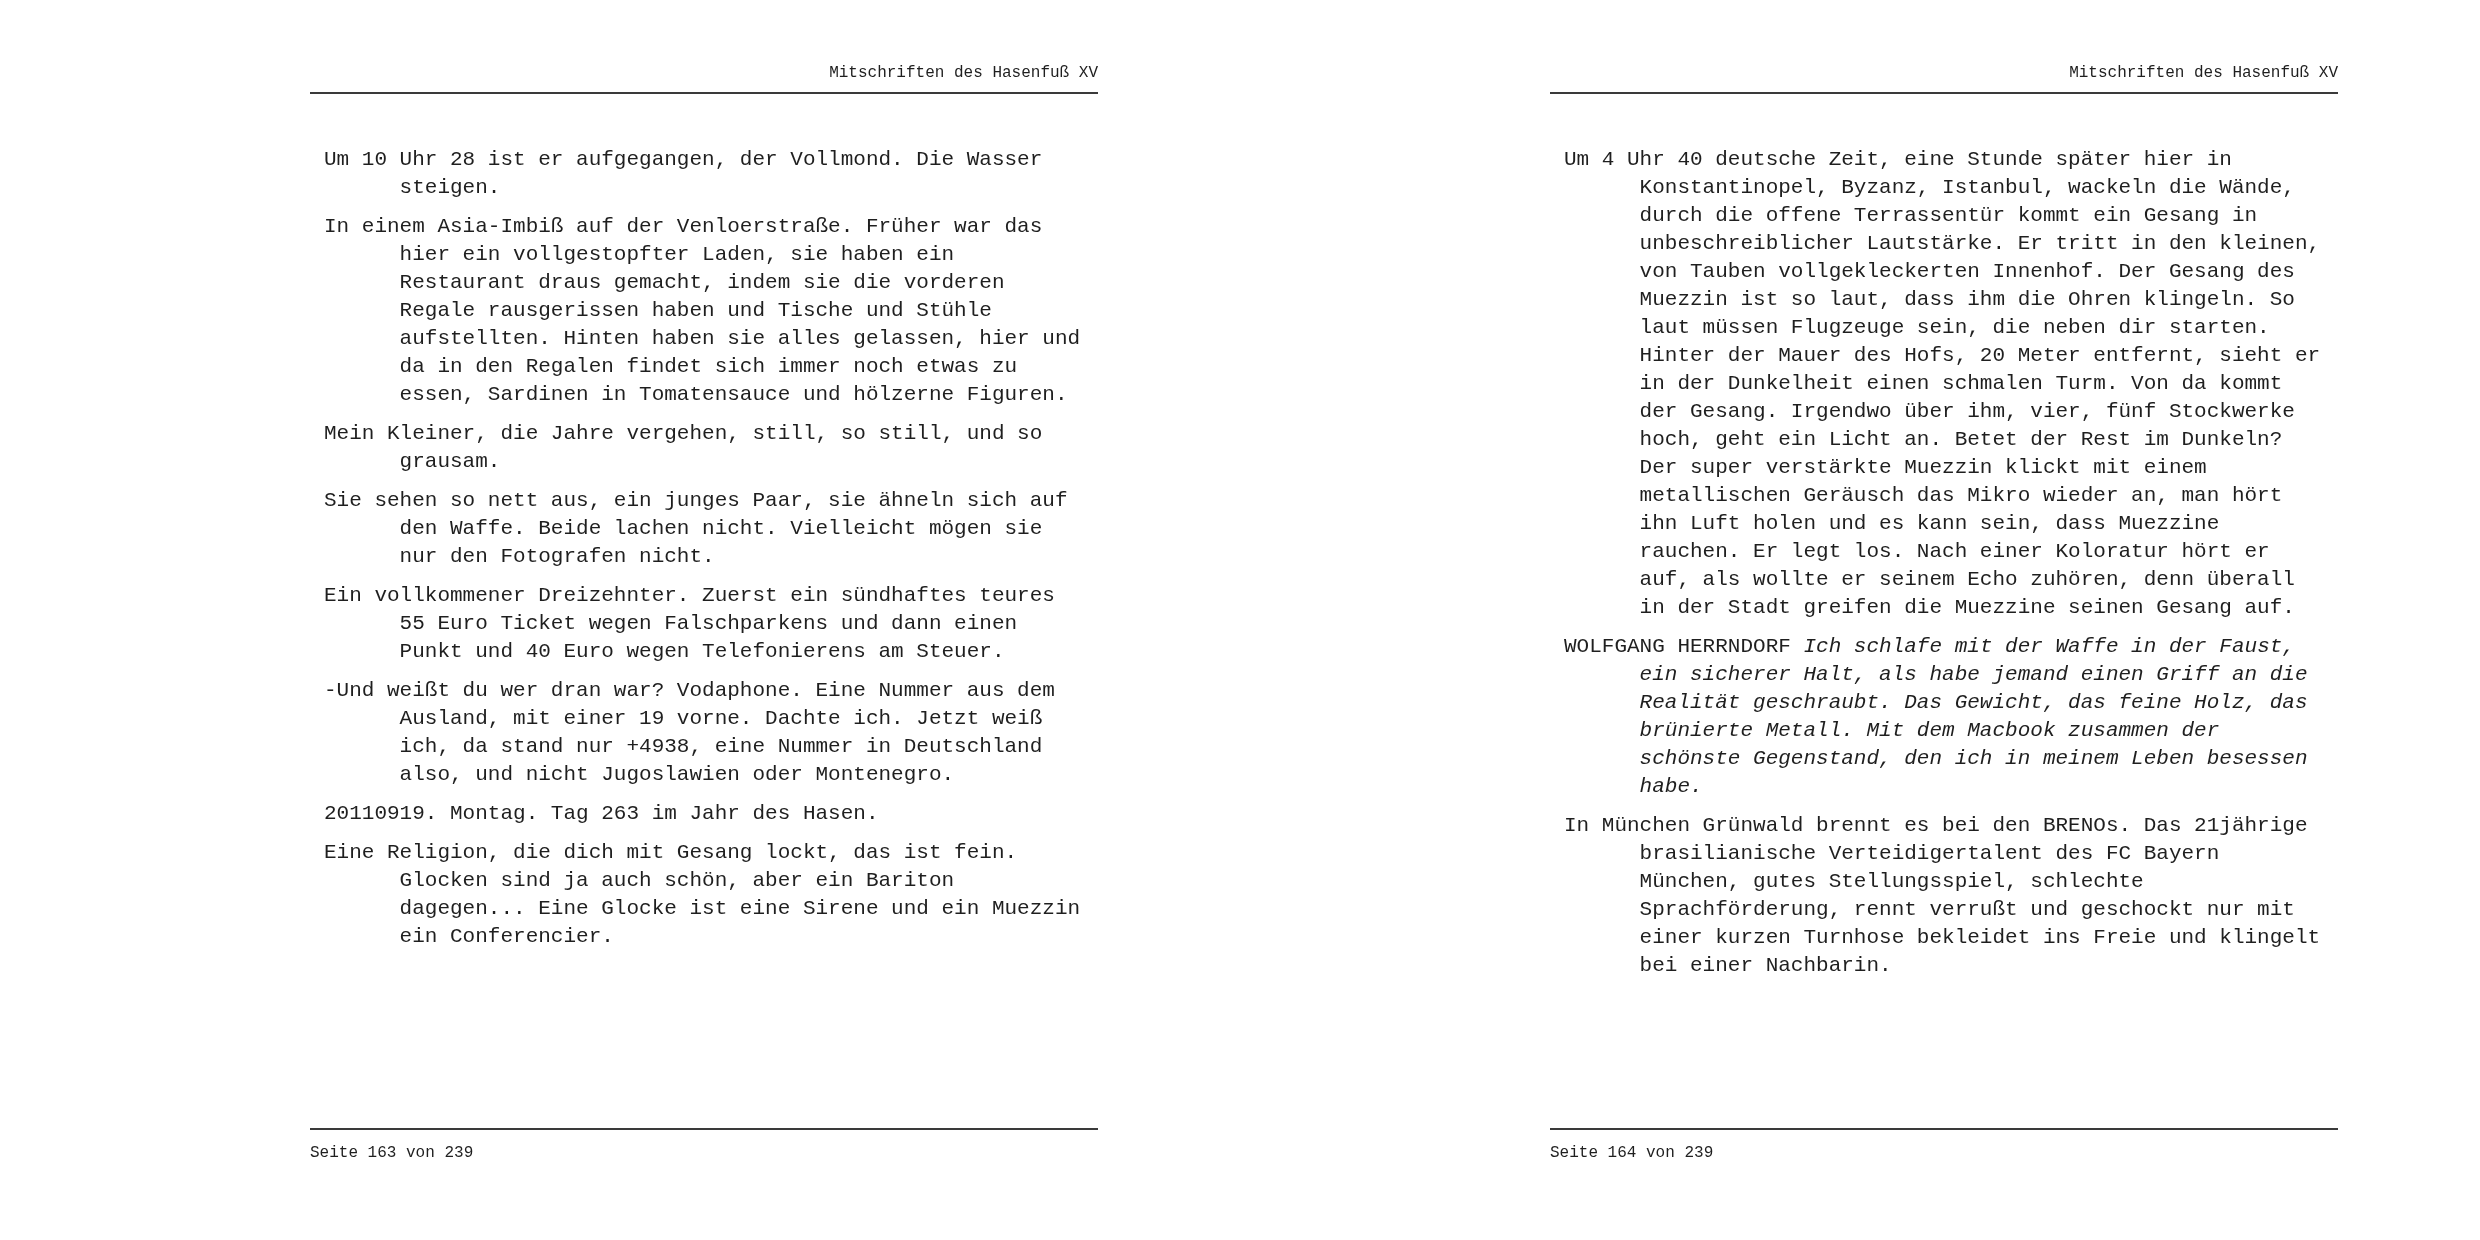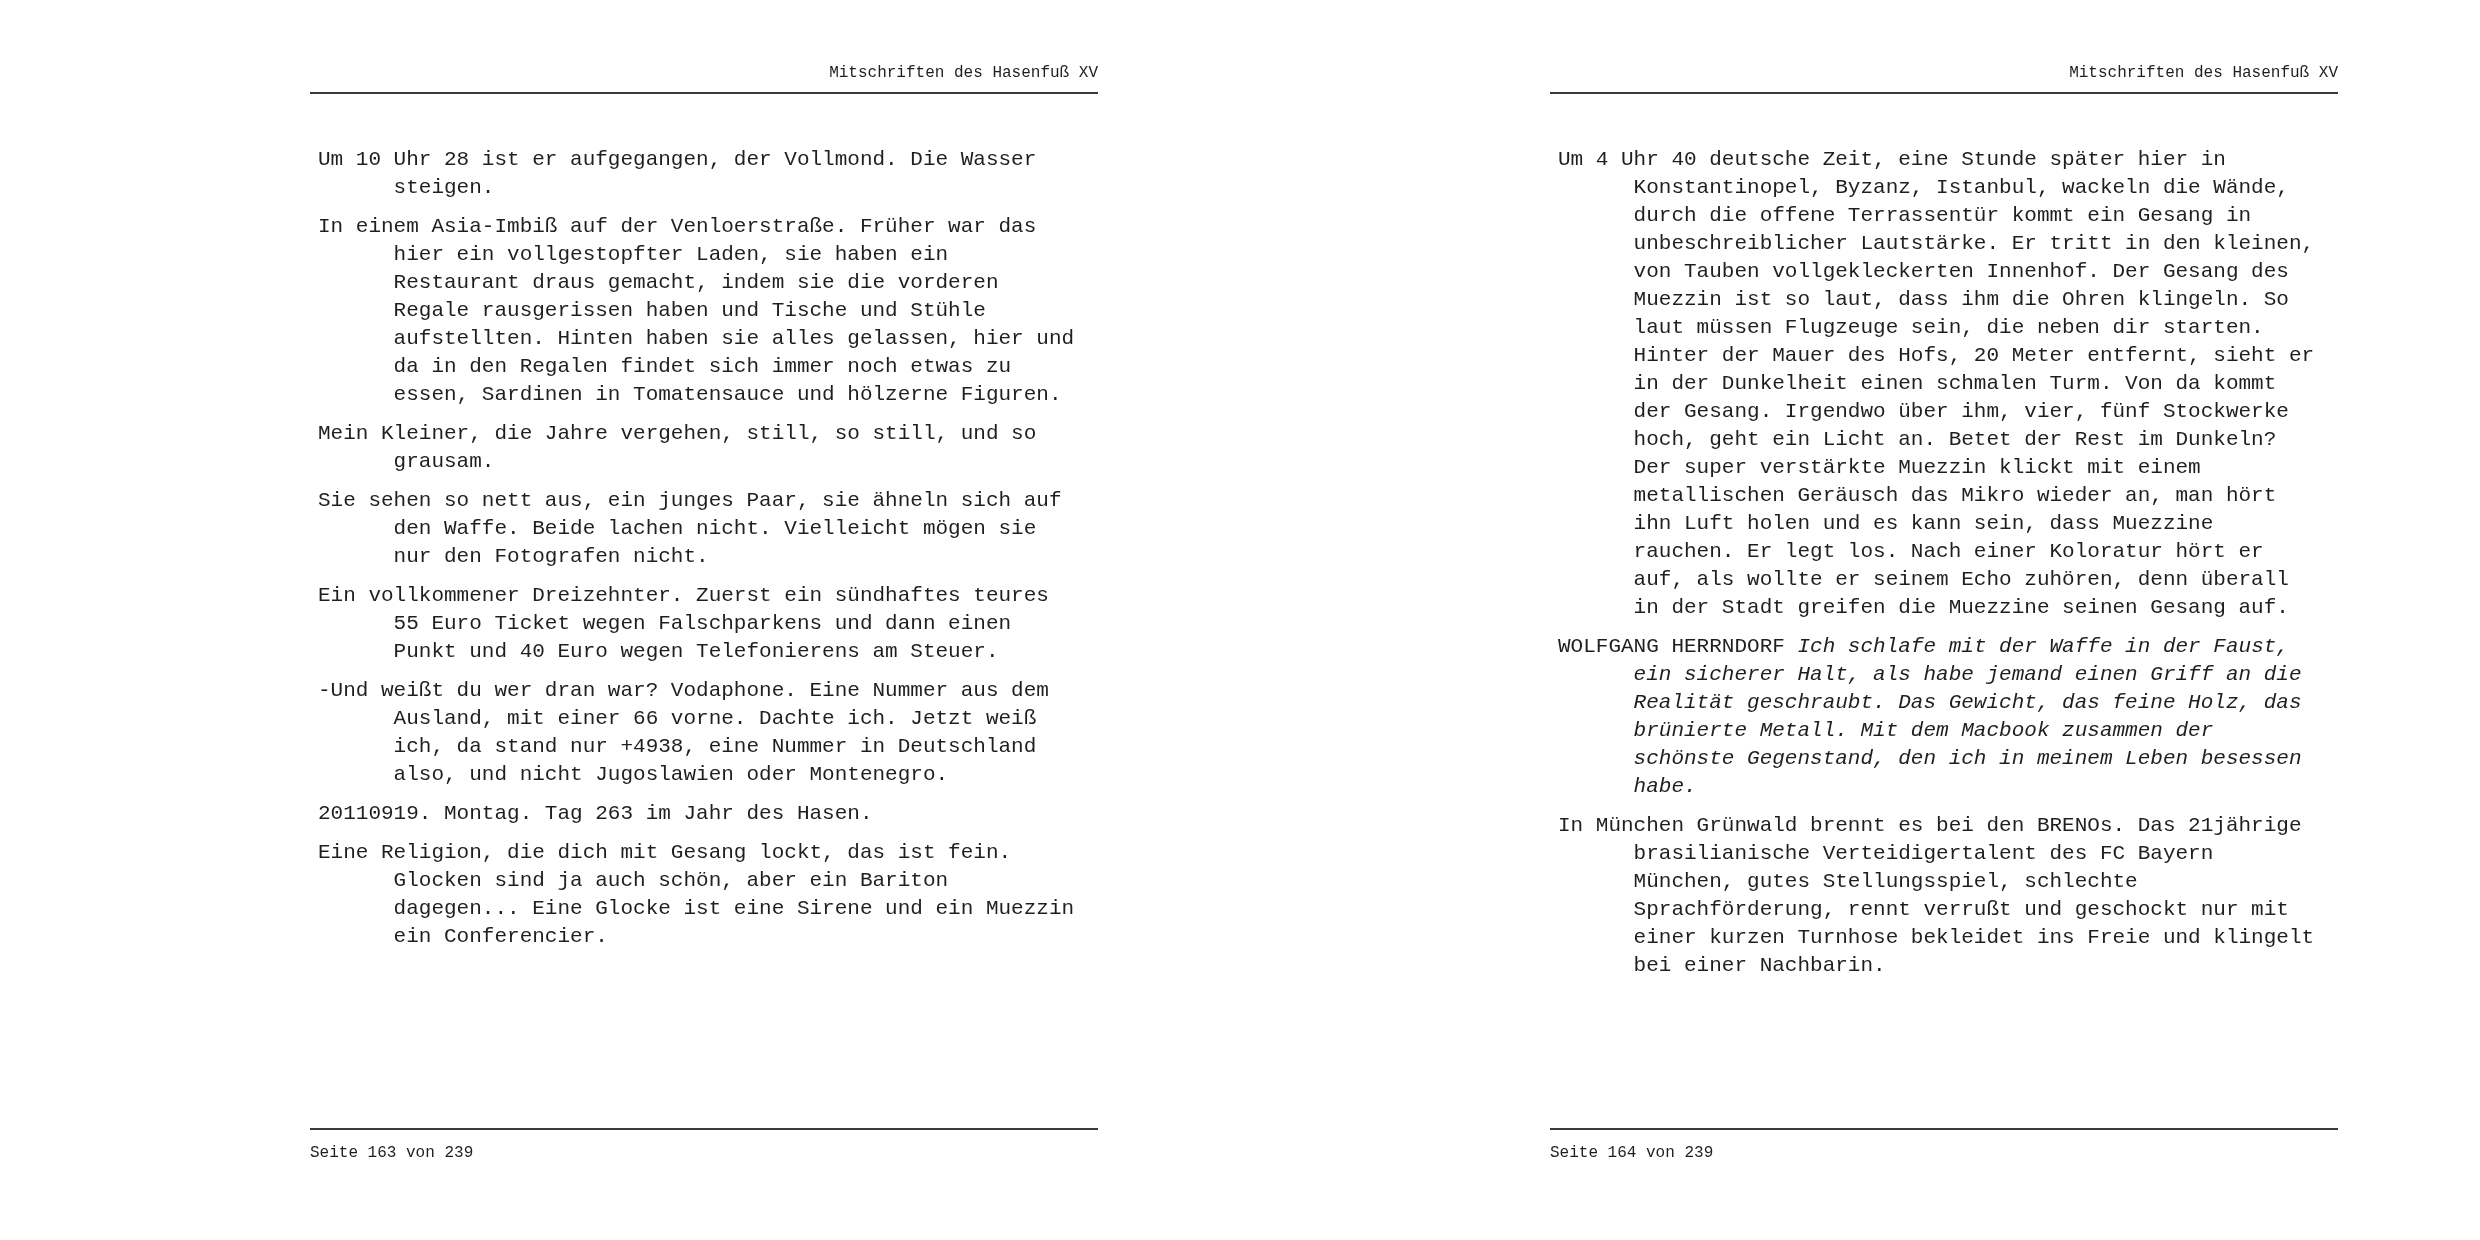--- a/index.html
+++ b/index.html
@@ -40,21 +40,21 @@
   }
 
   .page-body {
     position: absolute;
     left: 310px;
     top: 146px;
     font-size: 21px;
     line-height: 28px;
   }
   .page-body p {
-    margin: 0 0 11px 8px;
+    margin: 0 0 11px 14px;
     padding-left: 6ch;
     text-indent: -6ch;
     width: 54.35ch;
     word-spacing: 0;
   }
   .italic-run {
     font-style: italic;
   }
 
   .page-foot {
@@ -76,21 +76,21 @@
 <div class="spread">
 
   <div class="page page-left">
     <div class="running-head">Mitschriften des Hasenfuß XV</div>
     <div class="page-body">
       <p>Um 10 Uhr 28 ist er aufgegangen, der Vollmond. Die Wasser steigen.</p>
       <p>In einem Asia-Imbiß auf der Venloerstraße. Früher war das hier ein vollgestopfter Laden, sie haben ein Restaurant draus gemacht, indem sie die vorderen Regale rausgerissen haben und Tische und Stühle aufstellten. Hinten haben sie alles gelassen, hier und da in den Regalen findet sich immer noch etwas zu essen, Sardinen in Tomatensauce und hölzerne Figuren.</p>
       <p>Mein Kleiner, die Jahre vergehen, still, so still, und so grausam.</p>
       <p>Sie sehen so nett aus, ein junges Paar, sie ähneln sich auf den Waffe. Beide lachen nicht. Vielleicht mögen sie nur den Fotografen nicht.</p>
       <p>Ein vollkommener Dreizehnter. Zuerst ein sündhaftes teures 55 Euro Ticket wegen Falschparkens und dann einen Punkt und 40 Euro wegen Telefonierens am Steuer.</p>
-      <p>-Und weißt du wer dran war? Vodaphone. Eine Nummer aus dem Ausland, mit einer 66 vorne. Dachte ich. Jetzt weiß ich, da stand nur +4938, eine Nummer in Deutschland also, und nicht Jugoslawien oder Montenegro.</p>
+      <p>-Und weißt du wer dran war? Vodaphone. Eine Nummer aus dem Ausland, mit einer 19 vorne. Dachte ich. Jetzt weiß ich, da stand nur +4938, eine Nummer in Deutschland also, und nicht Jugoslawien oder Montenegro.</p>
       <p>20110919. Montag. Tag 263 im Jahr des Hasen.</p>
       <p>Eine Religion, die dich mit Gesang lockt, das ist fein. Glocken sind ja auch schön, aber ein Bariton dagegen... Eine Glocke ist eine Sirene und ein Muezzin ein Conferencier.</p>
     </div>
     <div class="page-foot">Seite 163 von 239</div>
   </div>
 
   <div class="page page-right">
     <div class="running-head">Mitschriften des Hasenfuß XV</div>
     <div class="page-body">
       <p>Um 4 Uhr 40 deutsche Zeit, eine Stunde später hier in Konstantinopel, Byzanz, Istanbul, wackeln die Wände, durch die offene Terrassentür kommt ein Gesang in unbeschreiblicher Lautstärke. Er tritt in den kleinen, von Tauben vollgekleckerten Innenhof. Der Gesang des Muezzin ist so laut, dass ihm die Ohren klingeln. So laut müssen Flugzeuge sein, die neben dir starten. Hinter der Mauer des Hofs, 20 Meter entfernt, sieht er in der Dunkelheit einen schmalen Turm. Von da kommt der Gesang. Irgendwo über ihm, vier, fünf Stockwerke hoch, geht ein Licht an. Betet der Rest im Dunkeln? Der super verstärkte Muezzin klickt mit einem metallischen Geräusch das Mikro wieder an, man hört ihn Luft holen und es kann sein, dass Muezzine rauchen. Er legt los. Nach einer Koloratur hört er auf, als wollte er seinem Echo zuhören, denn überall in der Stadt greifen die Muezzine seinen Gesang auf.</p>

